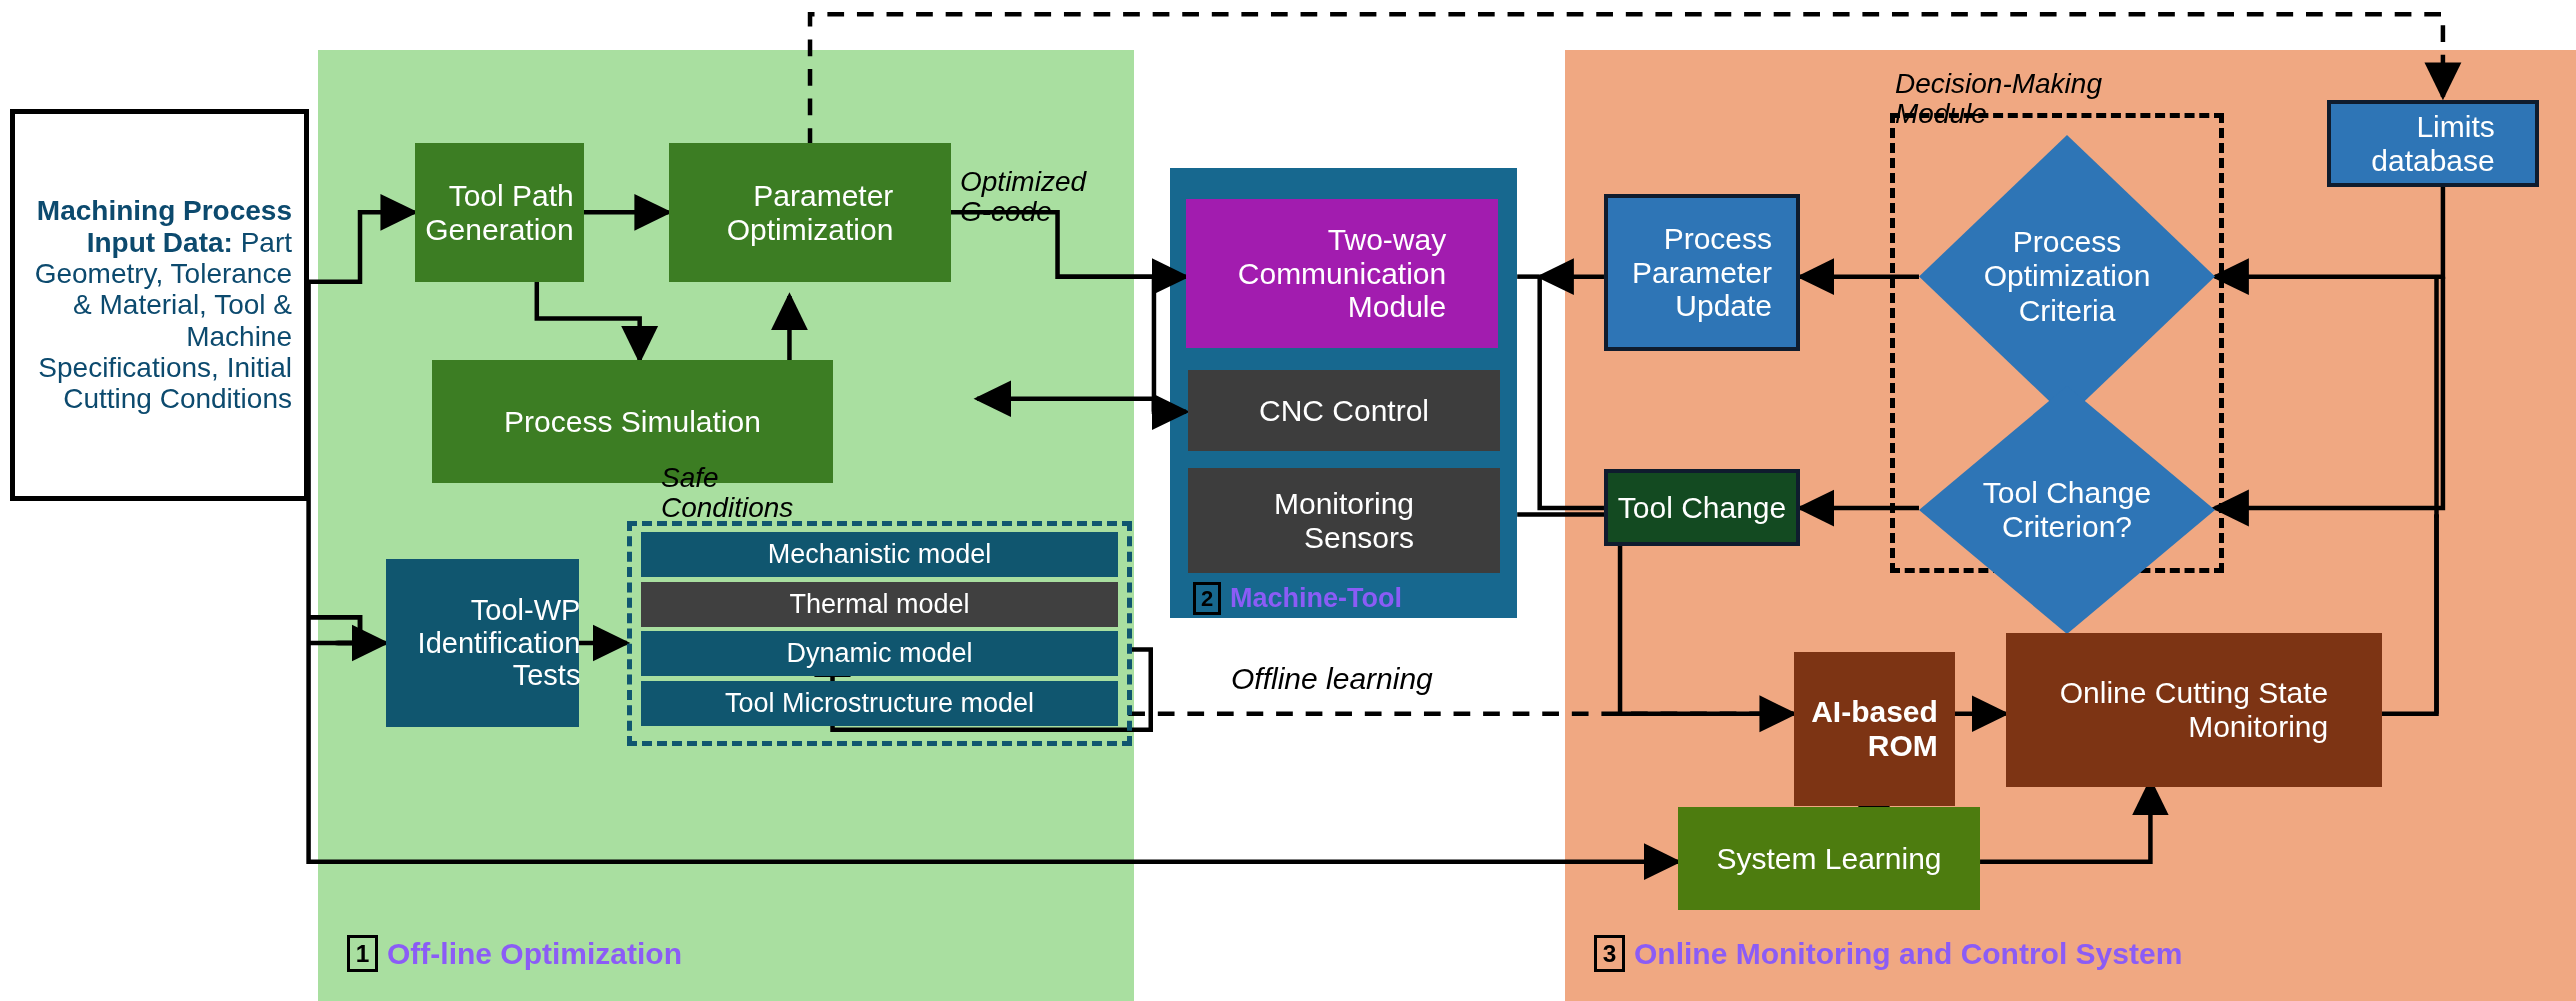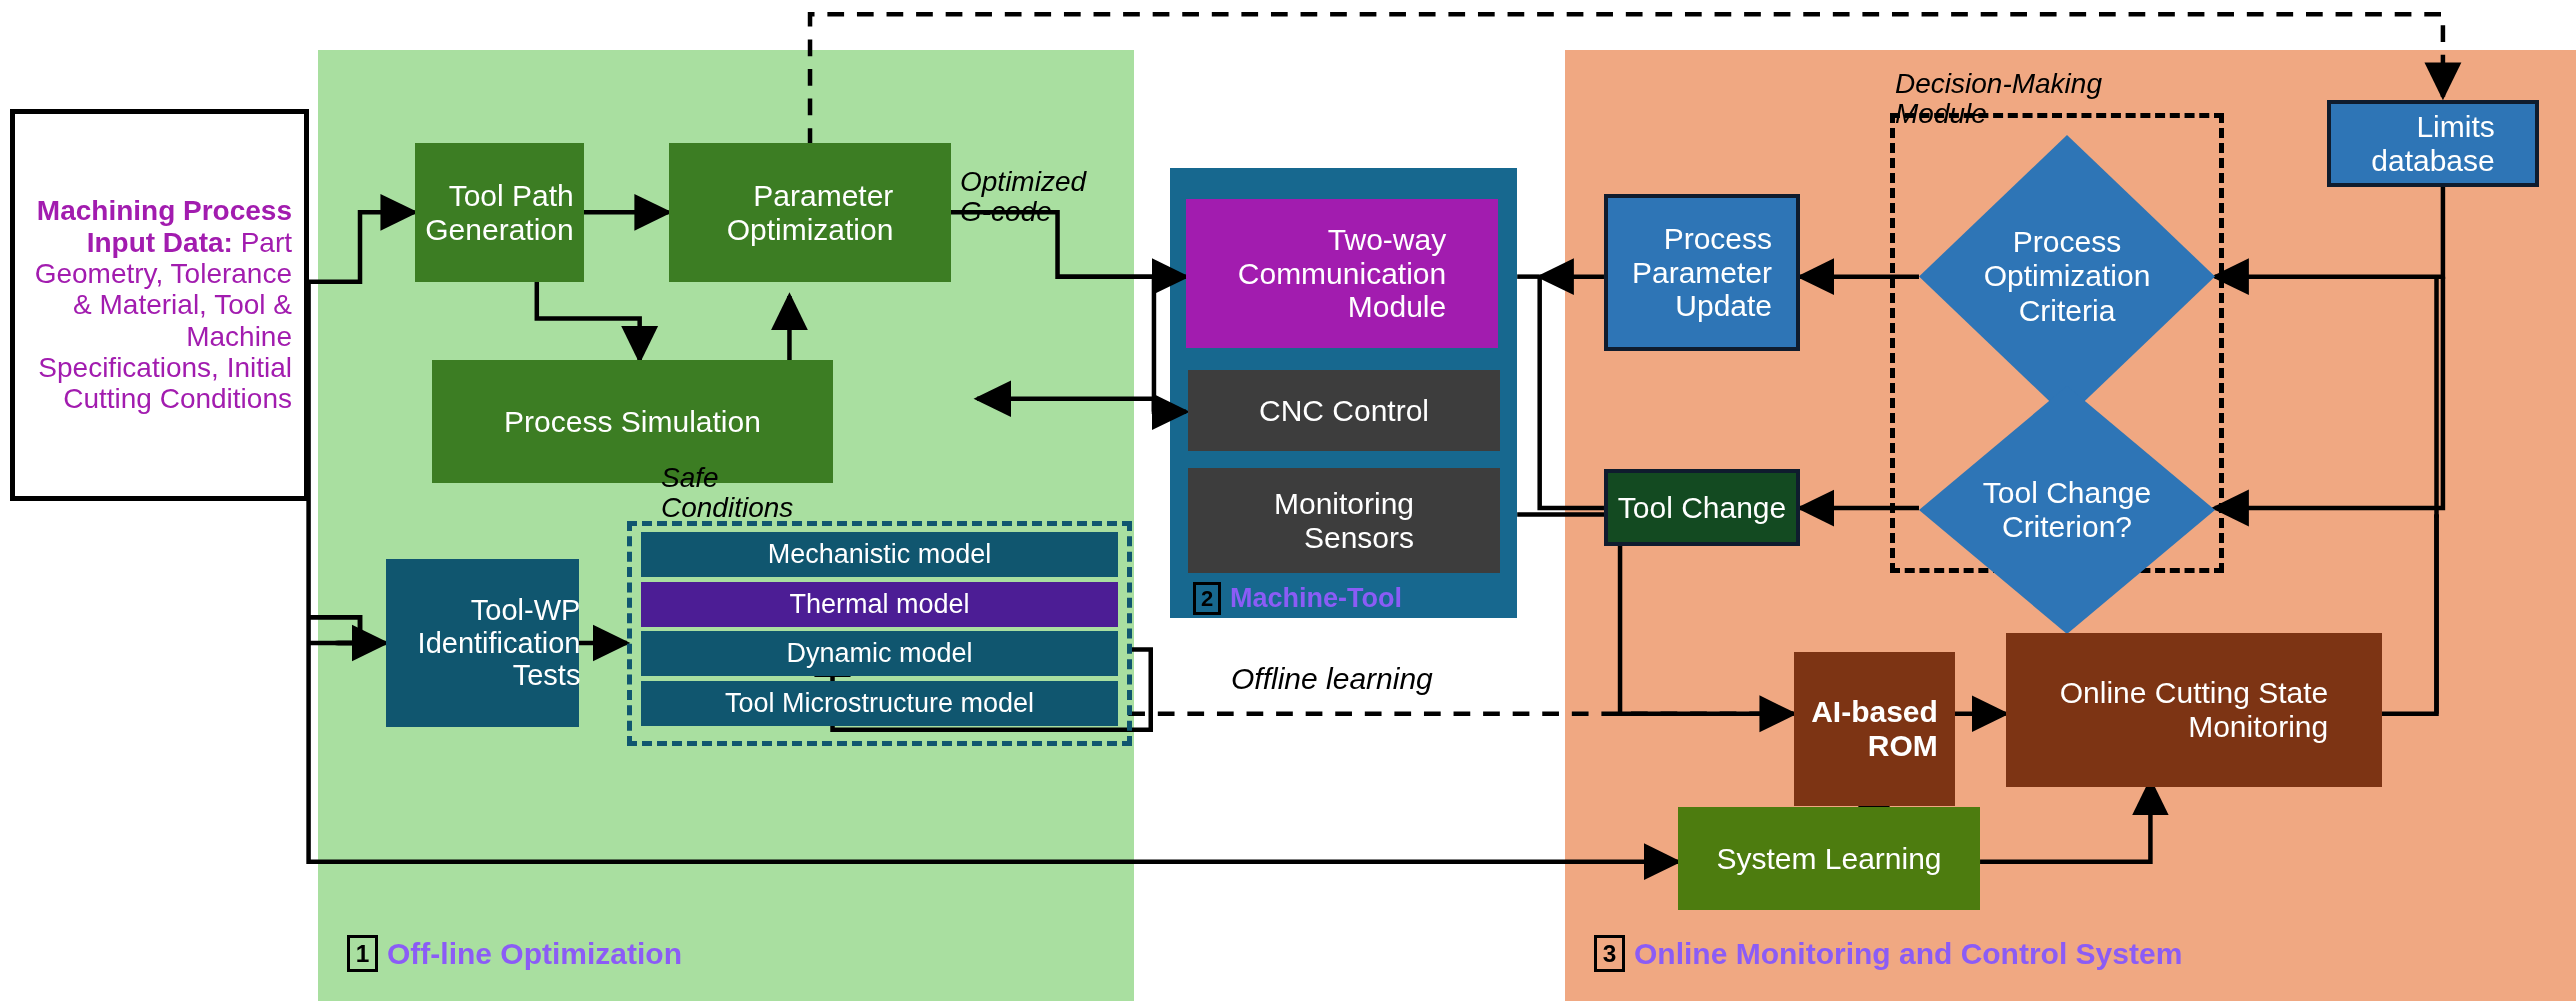--- a/index.html
+++ b/index.html
@@ -90,42 +90,42 @@
     </g>
 
     <g fill="none" stroke="#000" stroke-width="7" stroke-dasharray="26 20">
 
       <path d="M1260,225 L1260,22 L3800,22 L3800,150" marker-end="url(#ah)"></path>
 
       <path d="M1755,1110 L2790,1110"></path>
     </g>
   </svg>
 
-  <div class="node" style="left:9.6px;top:109px;width:299px;height:392px;background:#ffffff;border:5.8px solid #000;color:#a21caf;font-size:28px;padding:9px 11.6px;">
+  <div class="node" style="left:9.6px;top:109px;width:299px;height:392px;background:#ffffff;border:5.8px solid #000;color:#0c4a6e;font-size:28px;padding:9px 11.6px;">
     <div>
       <span class="bold">Machining Process Input Data:</span><span> Part Geometry, Tolerance &amp; Material, Tool &amp; Machine Specifications, Initial Cutting Conditions</span>
     </div>
   </div>
 
   <div class="node" style="left:415px;top:143px;width:169px;height:139px;background:#3c7d23;font-size:30px;white-space:pre-line;">Tool Path
 Generation</div>
 
   <div class="node" style="left:669px;top:143px;width:282px;height:139px;background:#3c7d23;font-size:30px;white-space:pre-line;">Parameter
 Optimization</div>
 
   <div class="node" style="left:432px;top:360px;width:401px;height:123px;background:#3c7d23;font-size:30px;white-space:pre-line;">Process Simulation</div>
 
   <div class="node" style="left:386px;top:559px;width:193px;height:168px;background:#10566f;font-size:29px;white-space:pre-line;padding-left:33px;">Tool-WP
 Identification
 Tests</div>
 
   <div class="dashedgrp" style="left:627px;top:521px;width:505px;height:225px;border:5.1px dashed #10566f;"></div>
 
   <div class="node" style="left:641px;top:532px;width:477px;height:45px;background:#10566f;font-size:27px;">Mechanistic model</div>
-  <div class="node" style="left:641px;top:582px;width:477px;height:45px;background:#4c1d95;font-size:27px;">Thermal model</div>
+  <div class="node" style="left:641px;top:582px;width:477px;height:45px;background:#404040;font-size:27px;">Thermal model</div>
   <div class="node" style="left:641px;top:631px;width:477px;height:45px;background:#10566f;font-size:27px;">Dynamic model</div>
   <div class="node" style="left:641px;top:681px;width:477px;height:45px;background:#10566f;font-size:27px;">Tool Microstructure model</div>
 
   <div class="lbl italic" style="left:661px;top:463px;font-size:28px;white-space:pre-line;">Safe
 Conditions</div>
 
   <div class="lbl italic" style="left:960px;top:167px;font-size:28px;white-space:pre-line;">Optimized
 G-code</div>
 
   <div class="badge" style="left:347px;top:935px;">

